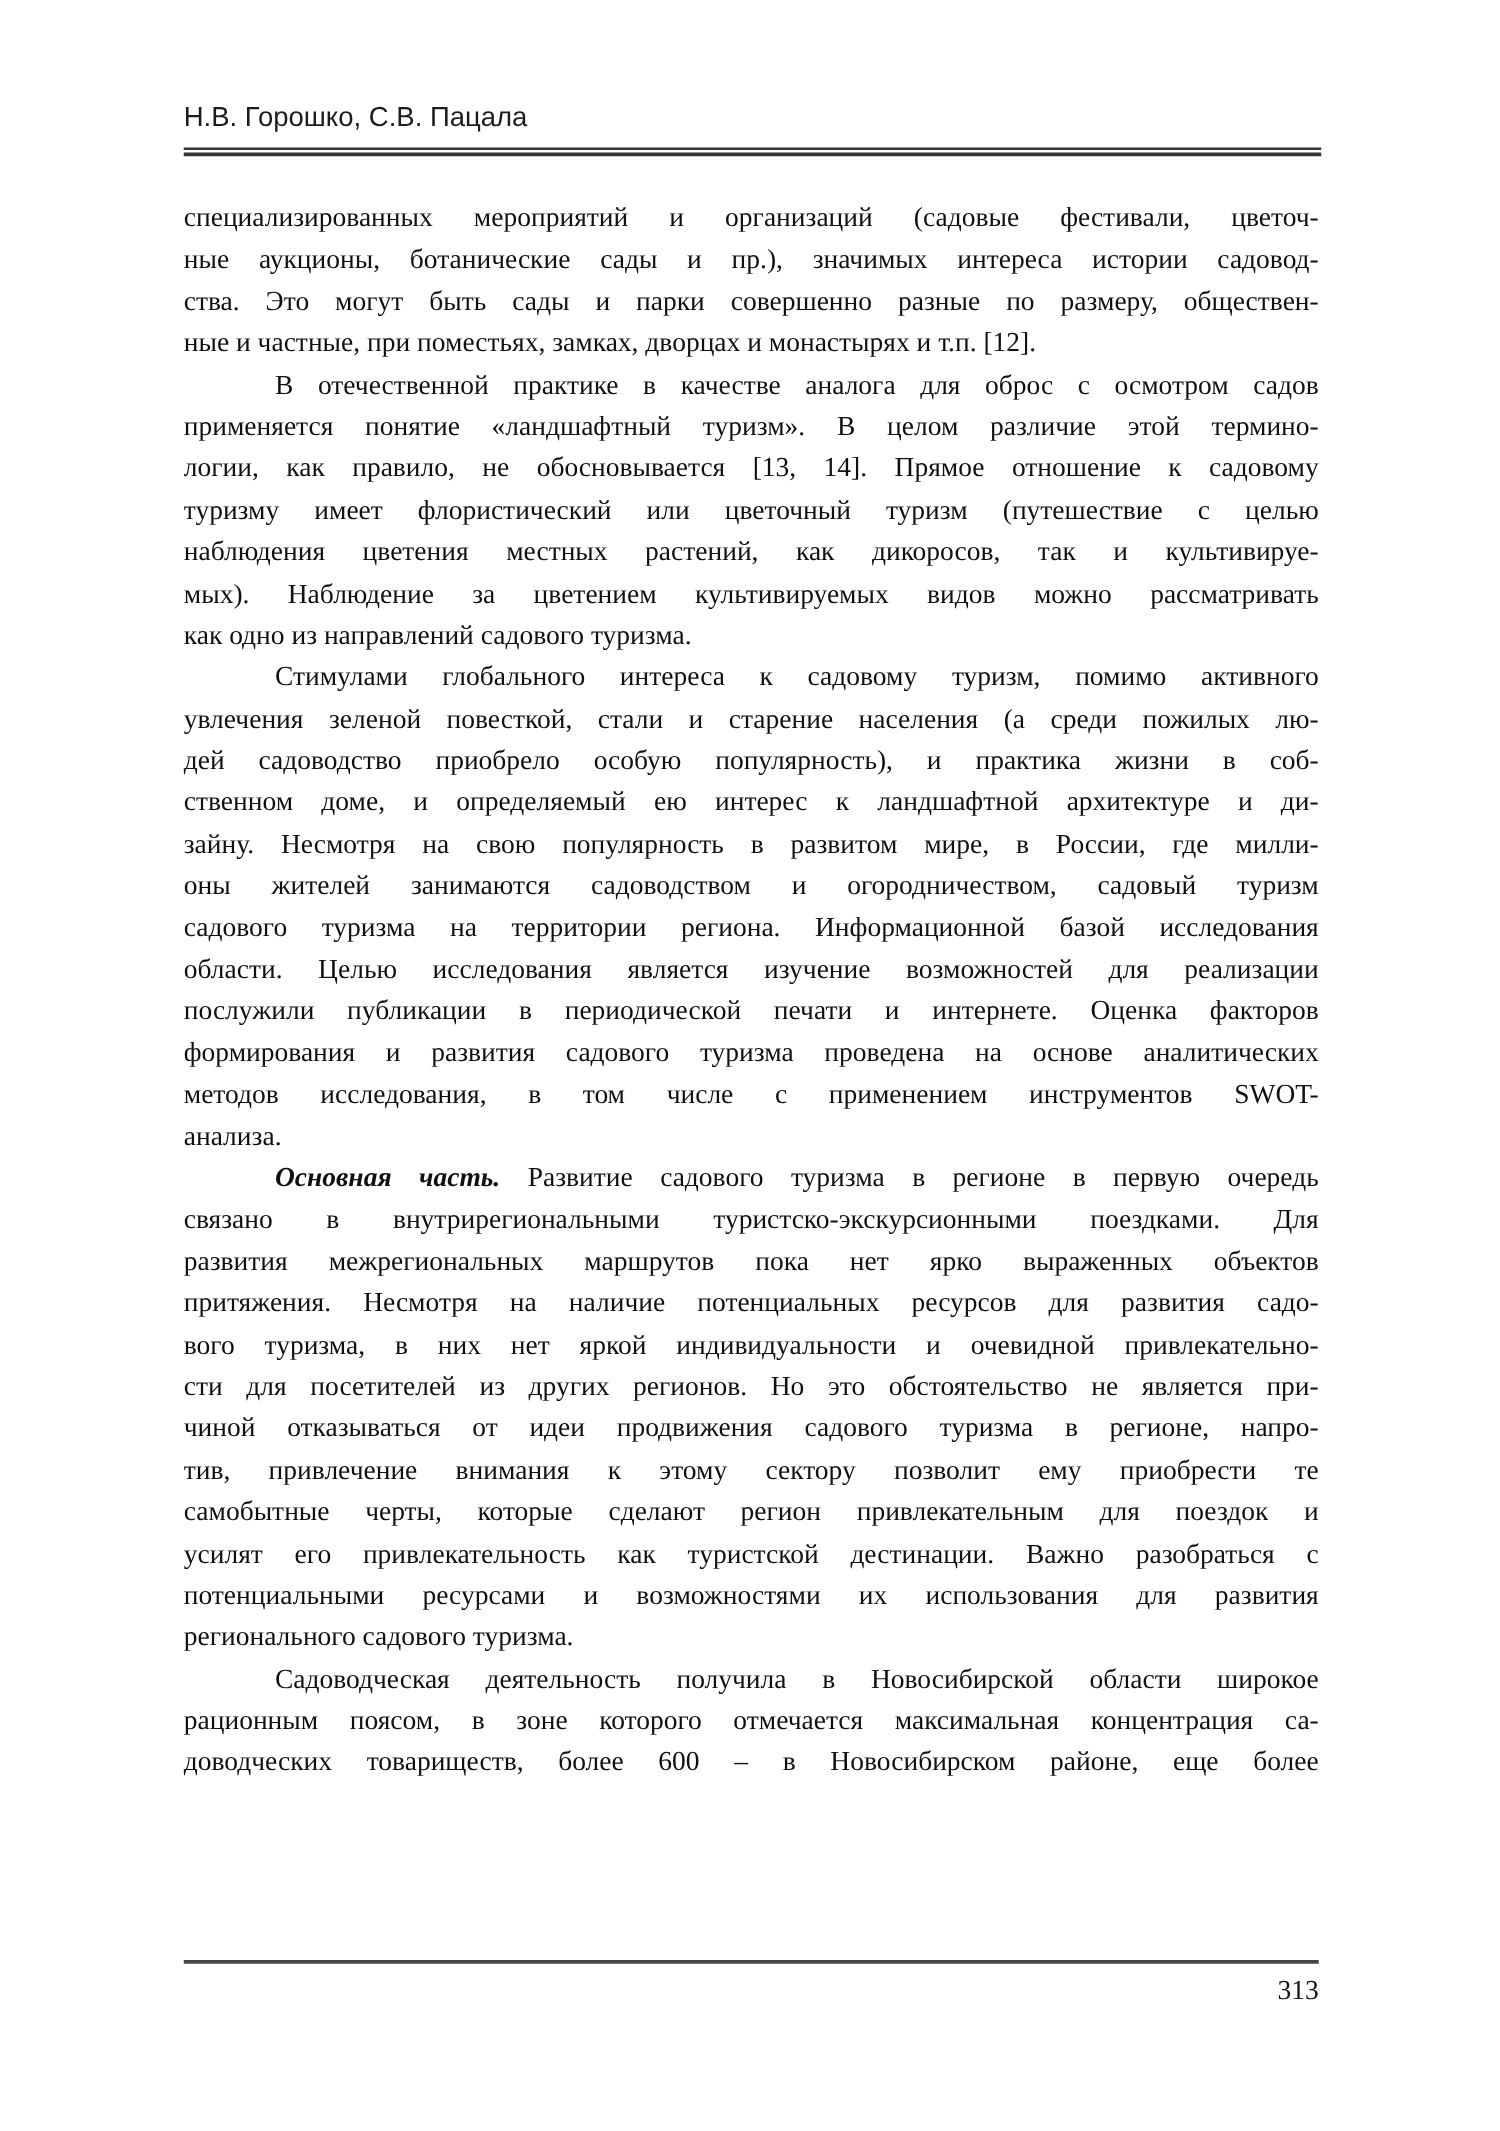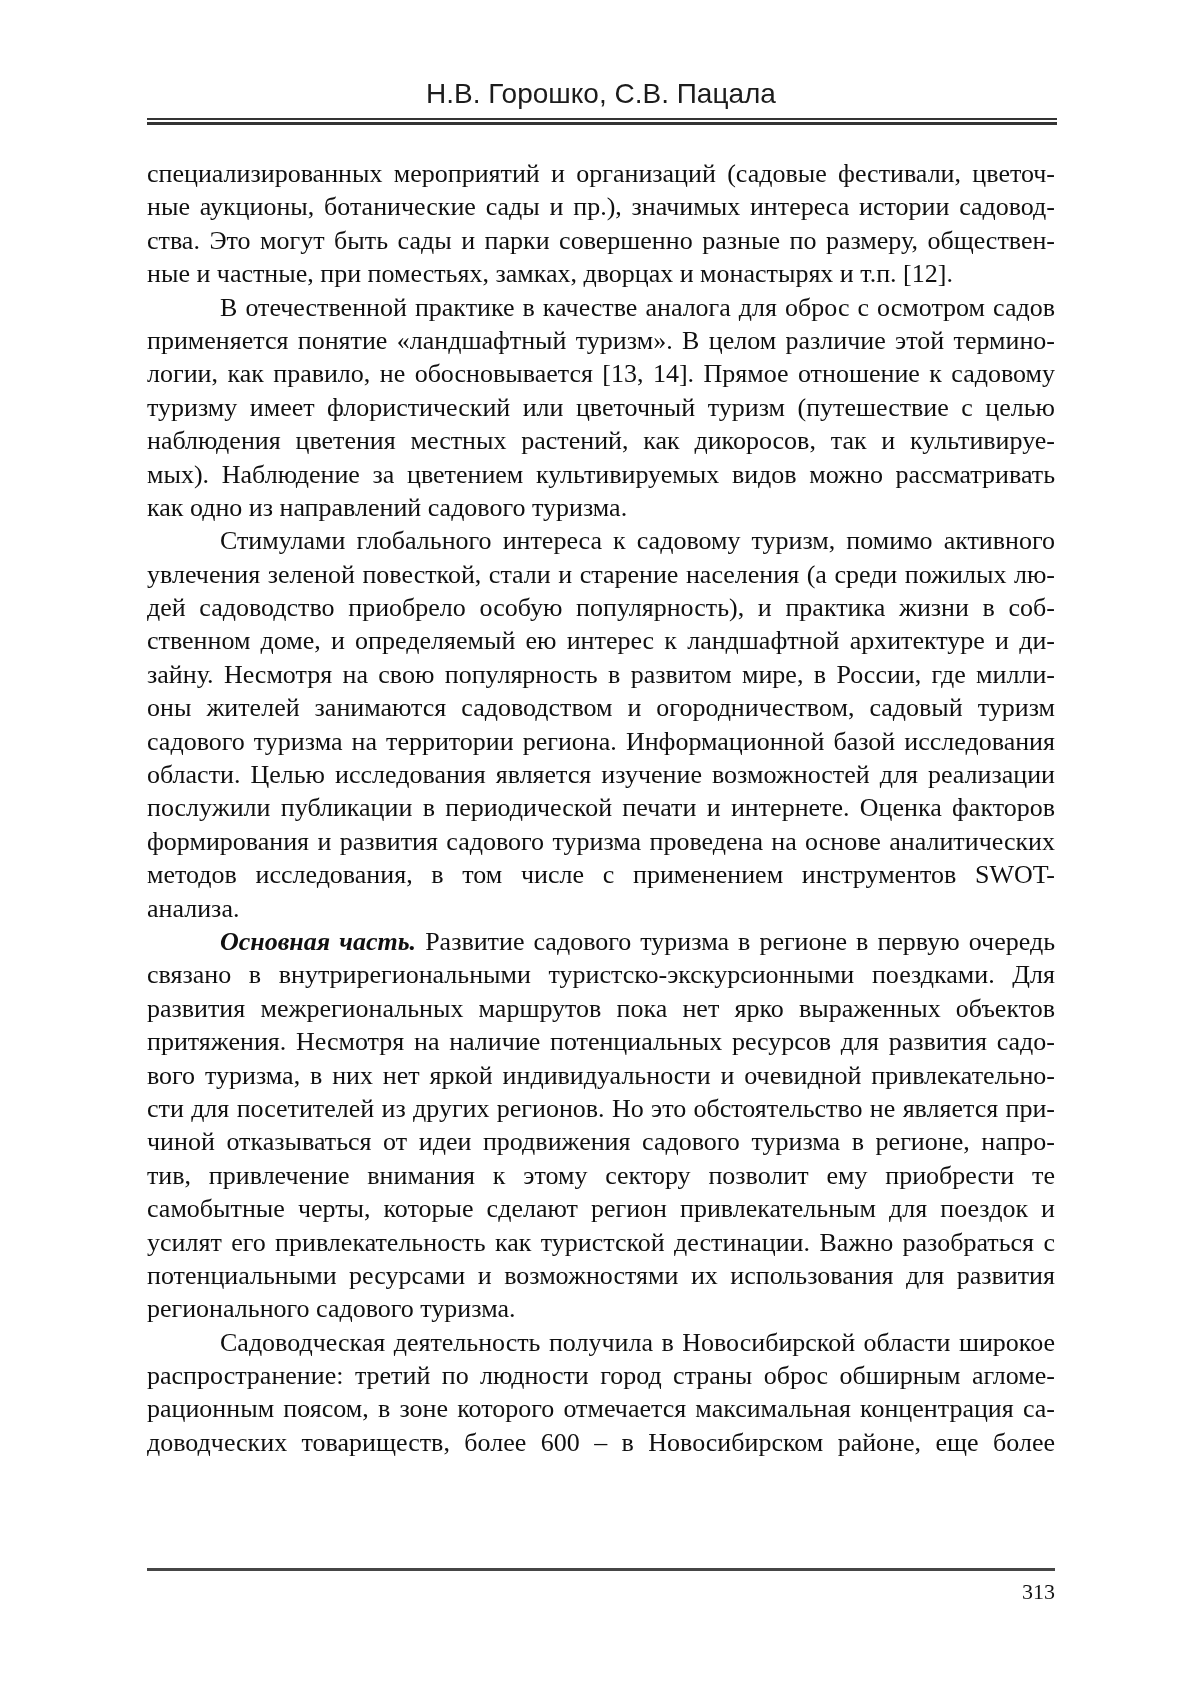--- a/index.html
+++ b/index.html
@@ -14,41 +14,41 @@
     background: #ffffff;
     overflow: hidden;
     font-family: "Liberation Serif", "DejaVu Serif", serif;
     color: #101010;
   }
   .page-header {
     position: absolute;
     left: 147px;
     right: 145px;
     top: 78px;
-    text-align: center;
+    text-align: left;
     font-family: "Liberation Sans", "DejaVu Sans", sans-serif;
-    font-size: 28px;
+    font-size: 22px;
     line-height: 32px;
     color: #1c1c1c;
   }
   .header-rule {
     position: absolute;
     left: 147px;
     right: 143px;
     top: 118px;
     height: 2px;
     border-top: 2.5px solid #343434;
     border-bottom: 3px solid #343434;
   }
   .body-text {
     position: absolute;
     left: 147px;
     right: 145px;
     top: 157px;
-    font-size: 26px;
+    font-size: 22px;
     line-height: 33.4px;
     text-rendering: optimizeLegibility;
   }
   .paragraph { margin: 0; padding: 0; }
   .line {
     text-align: justify;
     text-align-last: justify;
     height: 33.4px;
     overflow: visible;
   }
@@ -126,21 +126,20 @@
         <div class="line">сти для посетителей из других регионов. Но это обстоятельство не является при-</div>
         <div class="line">чиной отказываться от идеи продвижения садового туризма в регионе, напро-</div>
         <div class="line">тив, привлечение внимания к этому сектору позволит ему приобрести те</div>
         <div class="line">самобытные черты, которые сделают регион привлекательным для поездок и</div>
         <div class="line">усилят его привлекательность как туристской дестинации. Важно разобраться с</div>
         <div class="line">потенциальными ресурсами и возможностями их использования для развития</div>
         <div class="line para-end">регионального садового туризма.</div>
       </div>
       <div class="paragraph">
         <div class="line indent">Садоводческая деятельность получила в Новосибирской области широкое</div>
-        <div class="line">распространение: третий по людности город страны оброс обширным агломе-</div>
         <div class="line">рационным поясом, в зоне которого отмечается максимальная концентрация са-</div>
         <div class="line">доводческих товариществ, более 600 – в Новосибирском районе, еще более</div>
       </div>
     </div>
 
   <div class="footer-rule"></div>
 
   <div class="page-number">313</div>
 </div>
 

